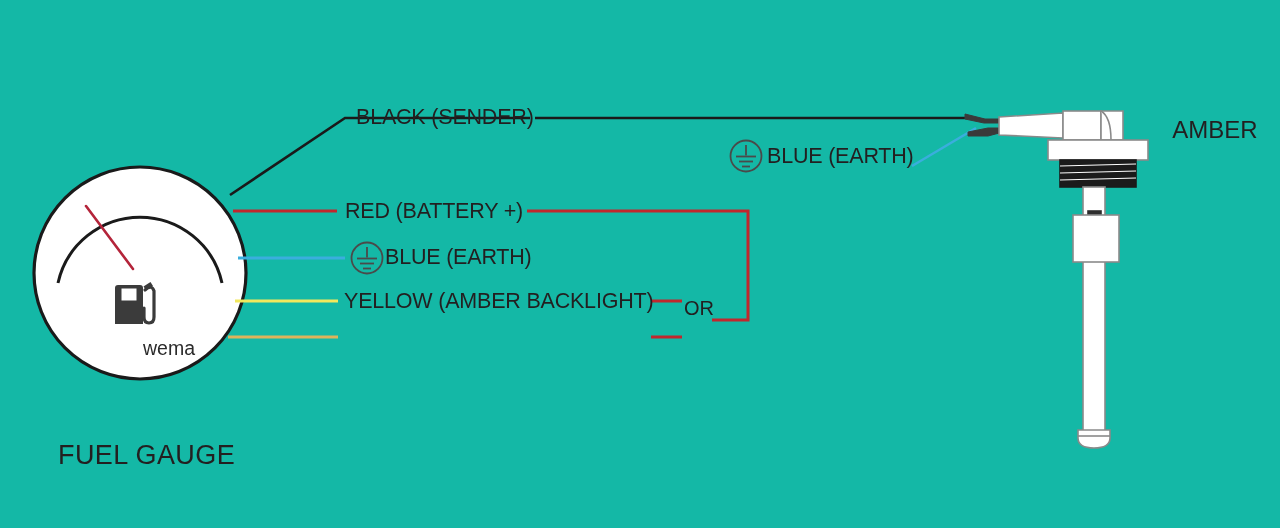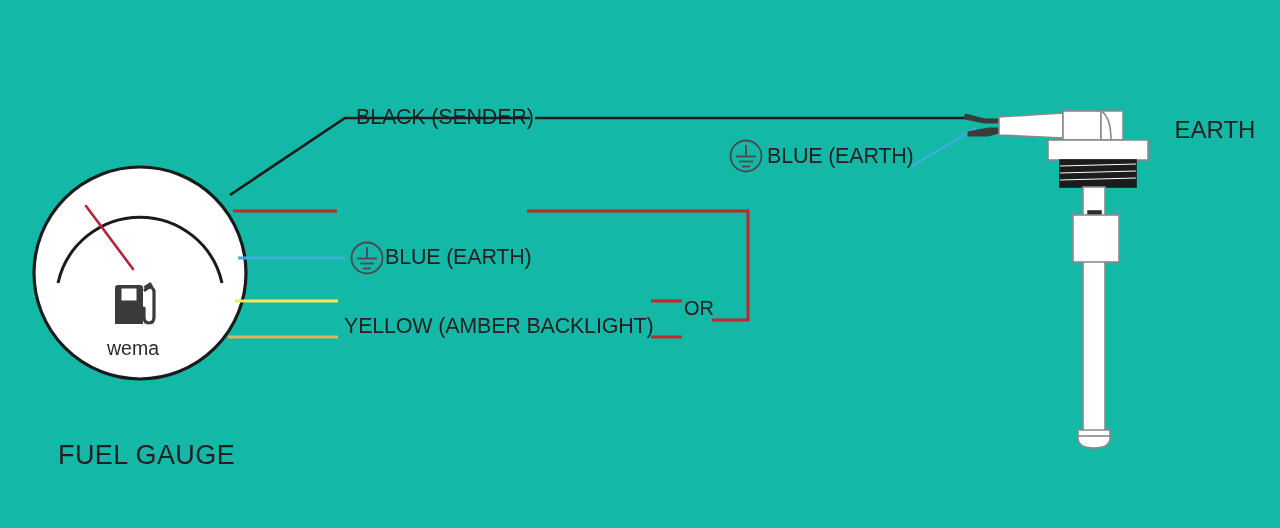--- a/index.html
+++ b/index.html
@@ -47,20 +47,21 @@
     letter-spacing: 0.4px;
   }
   .sender-caption {
     font-size: 24px;
     text-align: center;
     line-height: 1.22;
   }
   .brand {
     font-size: 19.5px;
     color: #2b2b2b;
+    margin-left: 36px;
   }
 </style>
 </head>
 <body>
 
 <div id="stage">
 
   <svg class="diagram" viewBox="0 0 1280 528">
 
     <g>
@@ -137,31 +138,32 @@
       <rect x="1073" y="215" width="46" height="47"></rect>
 
       <path d="M1078 430 h32 v8 q0 10 -16 10 q-16 0 -16 -10 z"></path>
       <line x1="1078" y1="436" x2="1110" y2="436"></line>
     </g>
 
   </svg>
 
   <div class="lbl wire-label" style="left:356px; top:105px;">BLACK (SENDER)</div>
 
+  <div class="lbl wire-label" style="left:345px; top:199px;">RED (BATTERY +)</div>
 
   <div class="lbl wire-label" style="left:385px; top:245px;">BLUE (EARTH)</div>
 
-  <div class="lbl wire-label" style="left:344px; top:289px;margin-top:25px;">YELLOW (AMBER BACKLIGHT)</div>
+  <div class="lbl wire-label" style="left:344px; top:289px;">YELLOW (AMBER BACKLIGHT)</div>
 
 
   <div class="lbl or-label" style="left:684px; top:297px;">OR</div>
 
   <div class="lbl wire-label" style="left:767px; top:144px;">BLUE (EARTH)</div>
 
   <div class="lbl brand" style="left:107px; top:337px;">wema</div>
 
   <div class="lbl gauge-caption" style="left:58px; top:396px;margin-top:44px;">FUEL GAUGE</div>
 
   <div class="lbl sender-caption" style="left:1160px; top:115px; width:110px;">
-    <div>EARTH</div>
+    <div>AMBER</div>
   </div>
 
 </div>
 
 </body></html>

